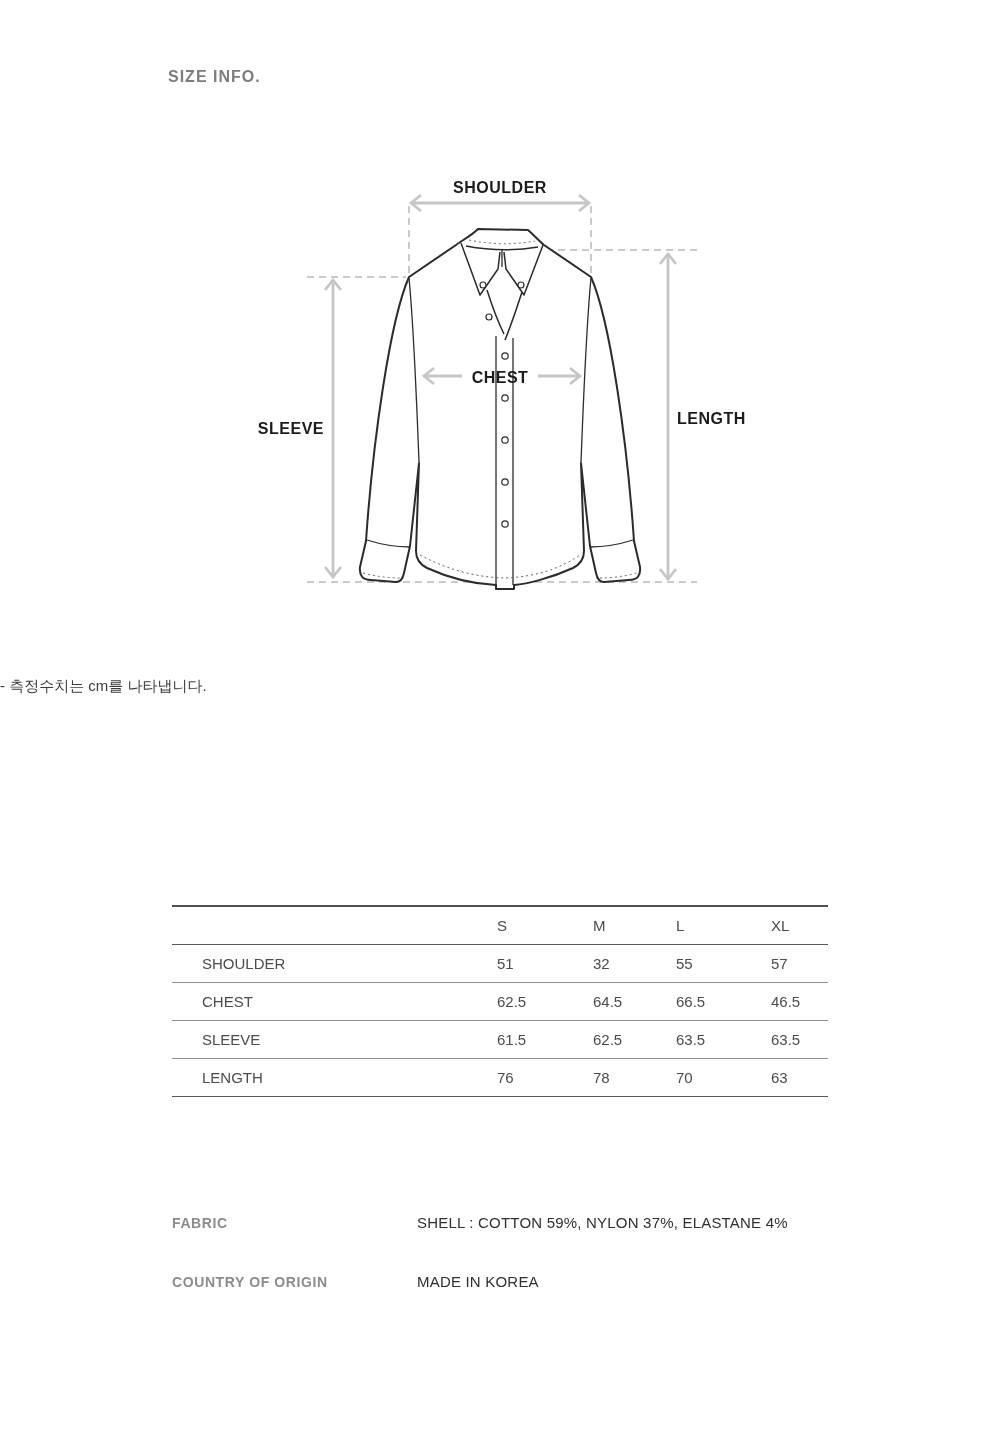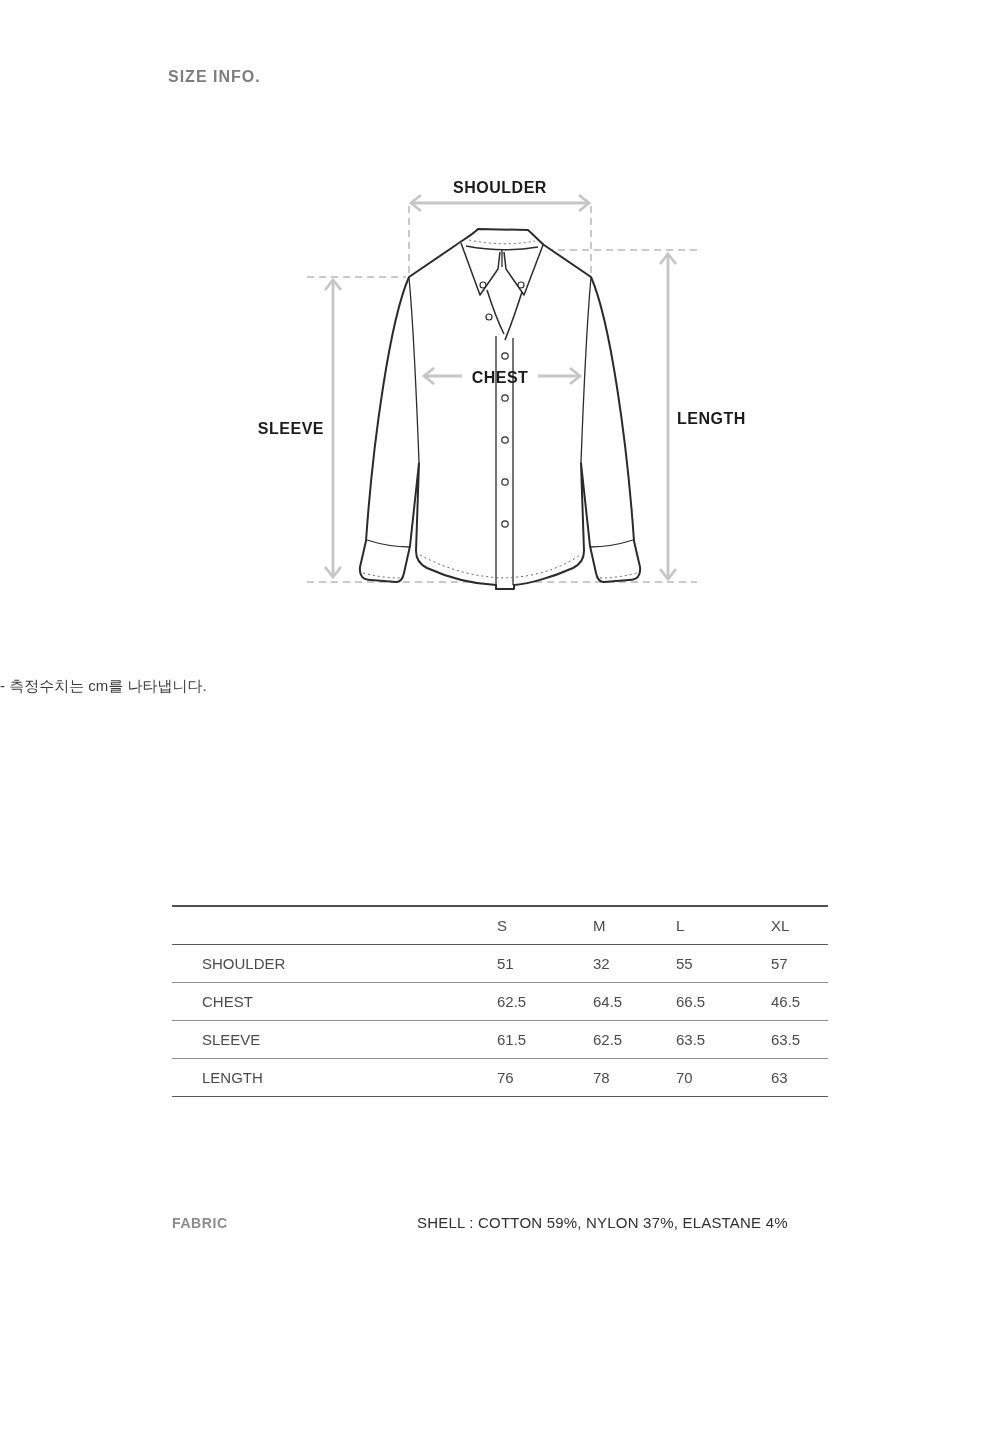--- a/index.html
+++ b/index.html
@@ -198,15 +198,19 @@
         <td>63</td>
       </tr>
     </tbody>
   </table>
 
   <div class="details">
     <div class="detail-row">
       <div class="detail-label">FABRIC</div>
       <div class="detail-value">SHELL : COTTON 59%, NYLON 37%, ELASTANE 4%</div>
     </div>
+    <div class="detail-row">
+      <div class="detail-label">COUNTRY OF ORIGIN</div>
+      <div class="detail-value">MADE IN KOREA</div>
+    </div>
   </div>
 
 </div>
 
 </body></html>

